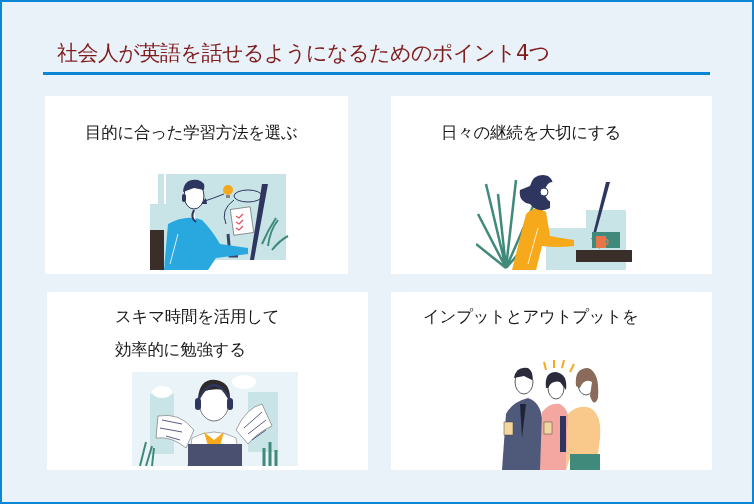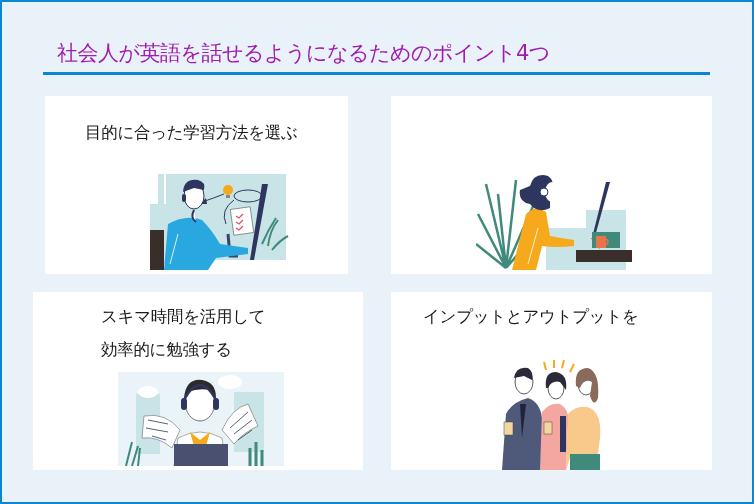--- a/index.html
+++ b/index.html
@@ -1,18 +1,18 @@
 <!DOCTYPE html>
 <html><head>
 <meta charset="utf-8">
 <style>
   html, body { margin:0; padding:0; }
   body { width:754px; height:504px; overflow:hidden; font-family:"DejaVu Sans", sans-serif; }
   .frame { position:absolute; left:0; top:0; width:750px; height:500px; border:2px solid #0a86d4; background:#e9f1f9; }
-  .title { position:absolute; left:55px; top:37px; font-size:21px; color:#a21caf; white-space:nowrap; letter-spacing:-0.5px; }
+  .title { position:absolute; left:55px; top:37px; font-size:21px; color:#7f1d1d; white-space:nowrap; letter-spacing:-0.5px; }
   .underline { position:absolute; left:43px; top:72px; width:667px; height:3px; background:#0a86d4; }
   .card { position:absolute; background:#ffffff; }
   .card-label { position:absolute; font-size:16.5px; color:#1a1a1a; white-space:nowrap; line-height:33px; letter-spacing:-0.3px; }
   .illus { position:absolute; }
 </style>
 </head>
 <body>
 
 <div class="frame">
   <div class="title">社会人が英語を話せるようになるためのポイント4つ</div>
@@ -40,39 +40,40 @@
     <path d="M14 96 L18 50 Q36 40 52 46 Q62 56 70 70 L98 74 L98 80 L66 84 L58 96 Z" fill="#29a8df"></path>
     <path d="M28 60 L20 90" stroke="#ffffff" stroke-width="0.8"></path>
     <ellipse cx="44" cy="22" rx="10" ry="13" fill="#ffffff" stroke="#2e3660" stroke-width="1"></ellipse>
     <path d="M33 18 Q34 4 48 6 Q56 8 54 16 L44 14 Z" fill="#2e3660"></path>
     <rect x="32" y="20" width="4" height="8" rx="2" fill="#2e3660"></rect>
     <path d="M44 36 q-4 8 2 12" stroke="#2e3660" stroke-width="2" fill="#ffffff"></path>
   </svg>
 </div>
 
 <div class="card" style="left:391px;top:96px;width:321px;height:178px;">
+  <div class="card-label" style="left:50px;top:20px;">日々の継続を大切にする</div>
   <svg class="illus" style="left:85px;top:78px;" width="160" height="96" viewBox="0 0 160 96">
     <rect x="110" y="36" width="40" height="60" fill="#c9e4e6"></rect>
     <rect x="70" y="54" width="50" height="42" fill="#c9e4e6"></rect>
     <path d="M30 94 L10 10 M30 94 L40 6 M30 94 L2 40 M30 94 L58 30 M30 94 L0 70 M30 94 L60 60 M30 94 L22 20" stroke="#3f8a7a" stroke-width="2.5" fill="none"></path>
     <polygon points="130,8 134,8 118,66 116,64" fill="#2e3660"></polygon>
     <path d="M116 64 L124 74" stroke="#2e3660" stroke-width="2"></path>
     <rect x="116" y="58" width="28" height="16" fill="#3f8a7a"></rect>
     <rect x="120" y="62" width="10" height="12" fill="#e8754a"></rect>
     <path d="M130 65 q4 2 0 6" stroke="#e8754a" stroke-width="1.5" fill="none"></path>
     <rect x="100" y="76" width="56" height="12" fill="#3a2e2a"></rect>
     <path d="M36 96 L50 40 Q60 30 70 38 L74 62 Q84 64 98 66 L98 72 Q80 74 66 72 L60 96 Z" fill="#f6a91a"></path>
     <path d="M52 90 L62 54" stroke="#ffffff" stroke-width="0.8"></path>
     <path d="M54 12 Q58 -2 72 2 Q80 8 74 14 L74 34 Q62 40 54 30 Q42 28 44 16 Z" fill="#2e3660"></path>
     <ellipse cx="76" cy="18" rx="7" ry="10" fill="#ffffff"></ellipse>
     <circle cx="68" cy="18" r="4" fill="#ffffff" stroke="#2e3660" stroke-width="1"></circle>
   </svg>
 </div>
 
-<div class="card" style="left:33px;top:292px;width:321px;height:178px;padding-left:9px;">
+<div class="card" style="left:47px;top:292px;width:321px;height:178px;">
   <div class="card-label" style="left:68px;top:8px;">スキマ時間を活用して</div>
   <div class="card-label" style="left:68px;top:41px;font-family:Liberation Serif, serif;">効率的に勉強する</div>
   <svg class="illus" style="left:85px;top:80px;" width="166" height="94" viewBox="0 0 166 94">
     <rect x="0" y="0" width="166" height="94" fill="#eaf3f8"></rect>
     <rect x="18" y="22" width="24" height="60" fill="#c9e4e6"></rect>
     <rect x="116" y="20" width="30" height="60" fill="#c9e4e6"></rect>
     <ellipse cx="112" cy="10" rx="12" ry="7" fill="#ffffff"></ellipse>
     <ellipse cx="30" cy="20" rx="10" ry="6" fill="#ffffff"></ellipse>
     <path d="M26 44 Q48 40 62 58 L54 76 Q40 64 24 66 Z" fill="#ffffff" stroke="#666" stroke-width="0.6"></path>
     <path d="M30 48 l20 4 M28 56 l22 4 M34 64 l14 4" stroke="#2e3660" stroke-width="0.8"></path>

